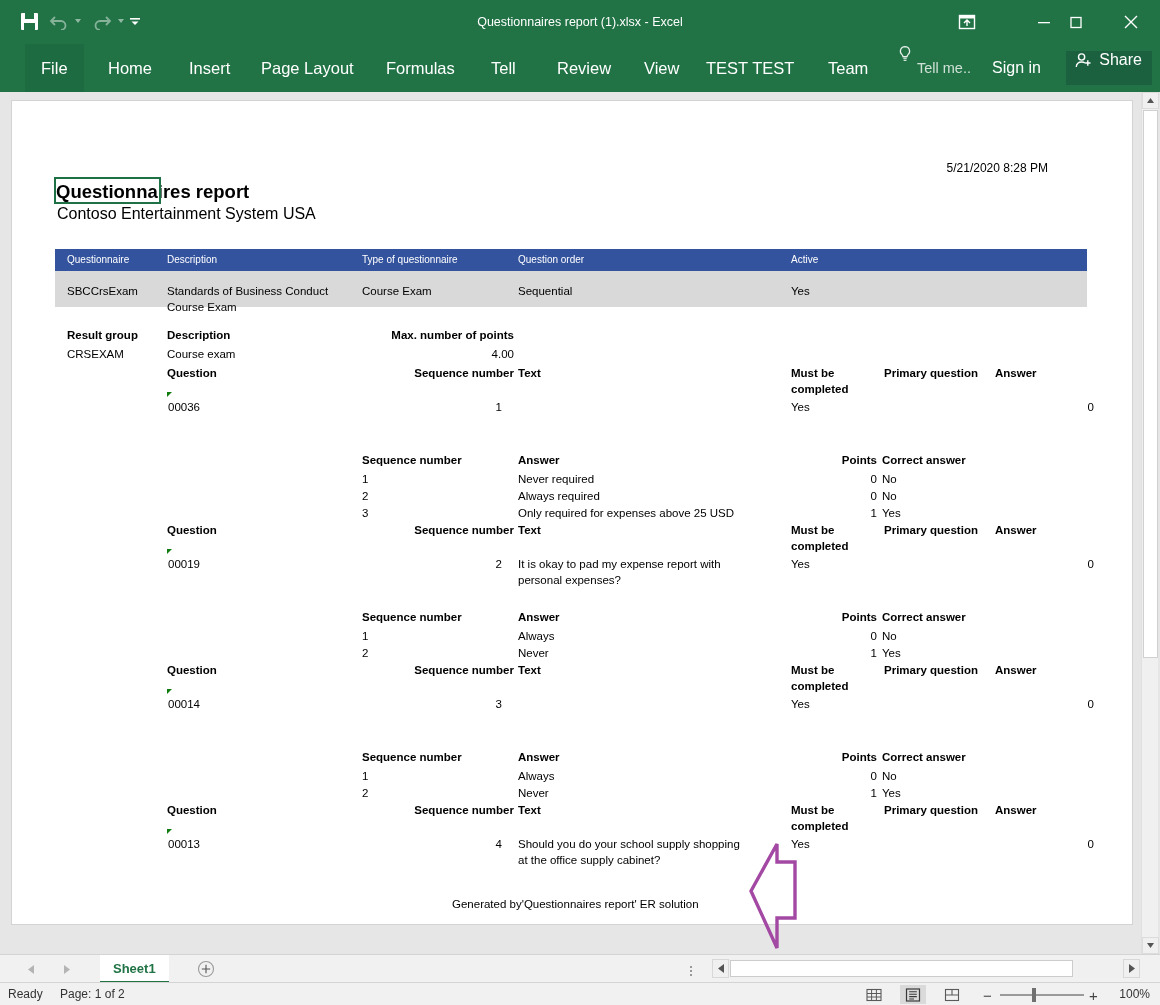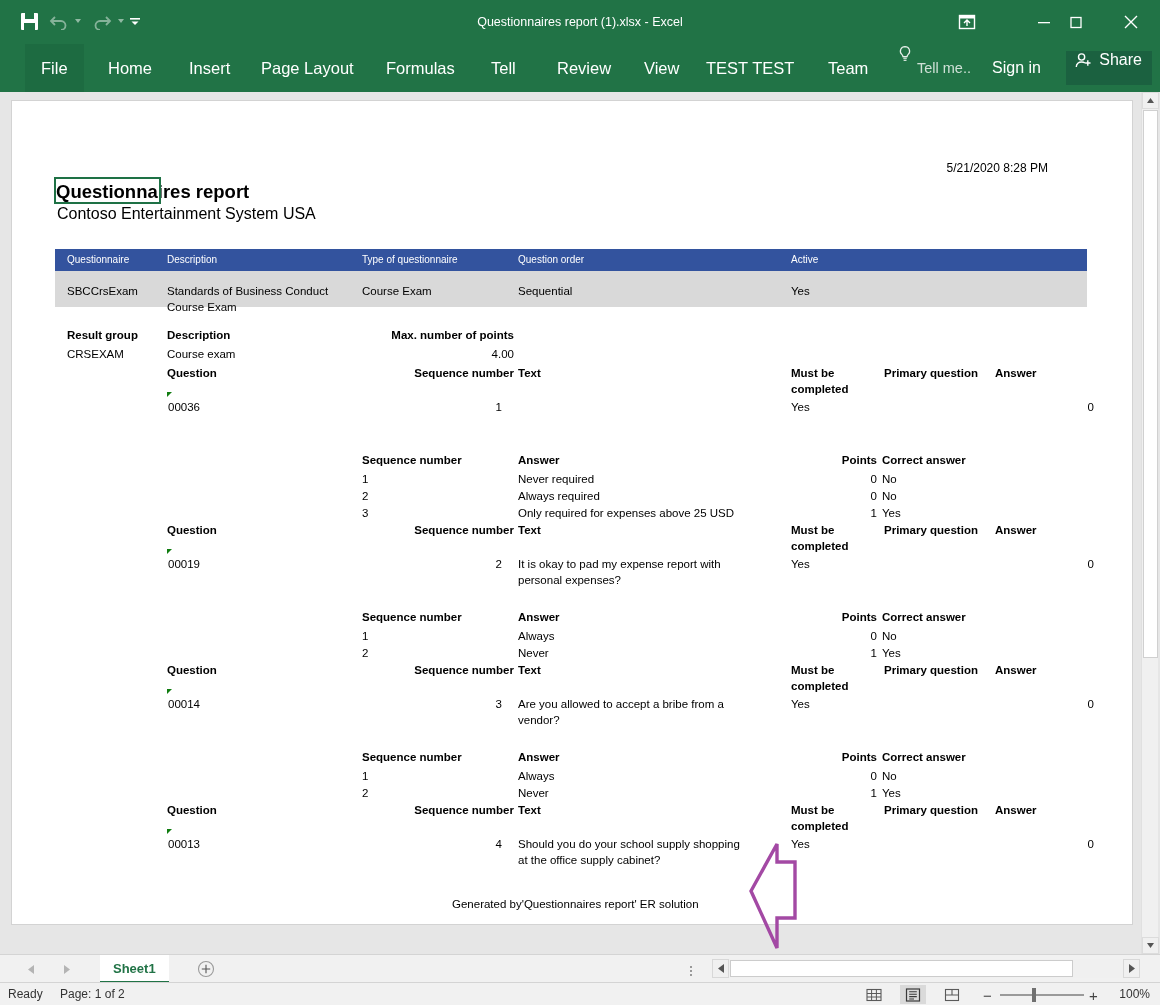--- a/index.html
+++ b/index.html
@@ -397,22 +397,20 @@
     <div class="cell b r" style="left:300px;top:561px;width:202px;">Sequence number</div>
     <div class="cell b" style="left:506px;top:561px;">Text</div>
     <div class="cell b" style="left:779px;top:561px;width:84px;">Must be
 completed</div>
     <div class="cell b" style="left:872px;top:561px;">Primary question</div>
     <div class="cell b" style="left:983px;top:561px;">Answer</div>
 
     <div class="greentri" style="left:155px;top:588px;"></div>
     <div class="cell" style="left:156px;top:595px;">00014</div>
     <div class="cell r" style="left:300px;top:595px;width:190px;">3</div>
-    <div class="cell" style="left:506px;top:595px;width:245px;">Are you allowed to accept a bribe from a
-vendor?</div>
     <div class="cell" style="left:779px;top:595px;">Yes</div>
     <div class="cell r" style="left:1000px;top:595px;width:82px;">0</div>
 
     <div class="cell b" style="left:350px;top:648px;">Sequence number</div>
     <div class="cell b" style="left:506px;top:648px;">Answer</div>
     <div class="cell b r" style="left:760px;top:648px;width:105px;">Points</div>
     <div class="cell b" style="left:870px;top:648px;">Correct answer</div>
 
     <div class="cell" style="left:350px;top:667px;">1</div>
     <div class="cell" style="left:506px;top:667px;">Always</div>

